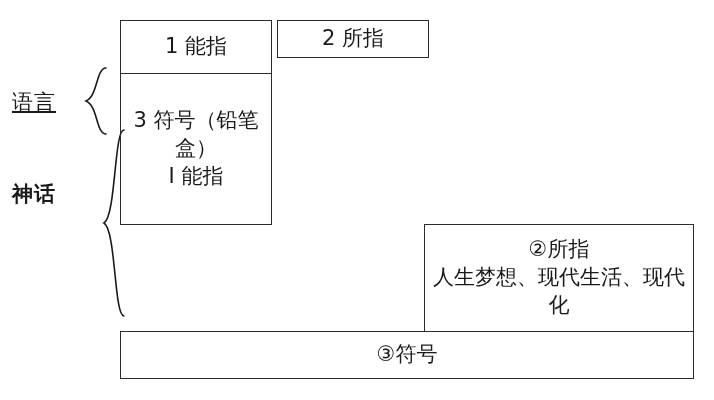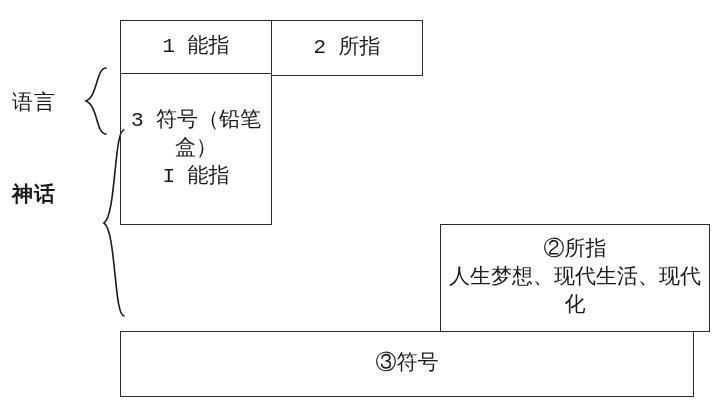--- a/index.html
+++ b/index.html
@@ -24,20 +24,21 @@
   .brace-label {
     position: absolute;
     font-size: 21px;
     letter-spacing: 1px;
     white-space: nowrap;
     color: #1a1a1a;
   }
   #label-language {
     left: 12px;
     top: 88px;
+    text-decoration: underline;
   }
   #label-myth {
     left: 12px;
     top: 180px;
     font-weight: bold;
   }
   .brace {
     position: absolute;
     color: #1a1a1a;
     line-height: 1;
@@ -66,39 +67,38 @@
     box-sizing: border-box;
     display: flex;
     align-items: center;
     justify-content: center;
     text-align: center;
     font-size: 21px;
     line-height: 1.32;
     padding: 16px 6px;
     white-space: pre-line;
     color: #1a1a1a;
-    font-family: Liberation Mono, monospace;
   }
   .box .inner {
     display: block;
     width: 100%;
   }
 
   
   #cell-signifier1 {
     left: 120px;
     top: 20px;
     width: 152px;
     height: 54px;
   }
   #cell-signified2 {
-    left: 271px;
+    left: 277px;
     top: 20px;
     width: 152px;
-    height: 56px;
+    height: 38px;
   }
 
   
   #cell-sign3 {
     left: 120px;
     top: 73px;
     width: 152px;
     height: 152px;
   }
   #cell-signified-II {
@@ -113,29 +113,28 @@
     left: 120px;
     top: 224px;
     width: 305px;
     height: 108px;
   }
   #cell-signified-2circ {
     left: 424px;
     top: 224px;
     width: 270px;
     height: 108px;
-    margin-left: 16px;
   }
 
   
   #cell-sign-3circ {
     left: 120px;
     top: 331px;
     width: 574px;
-    height: 66px;
+    height: 48px;
   }
 </style>
 </head>
 <body>
 
 <div id="diagram">
 
   <div class="brace-label" id="label-language">语言</div>
 
   <div class="brace-label" id="label-myth">神话</div>

